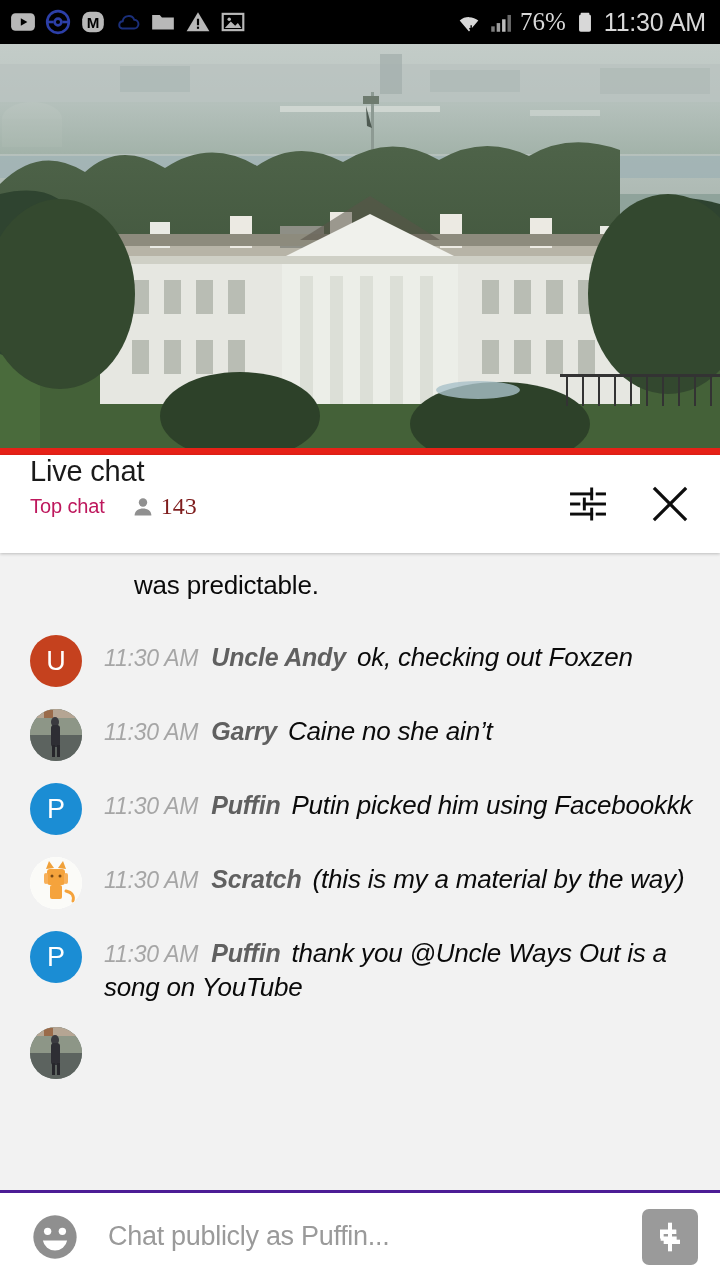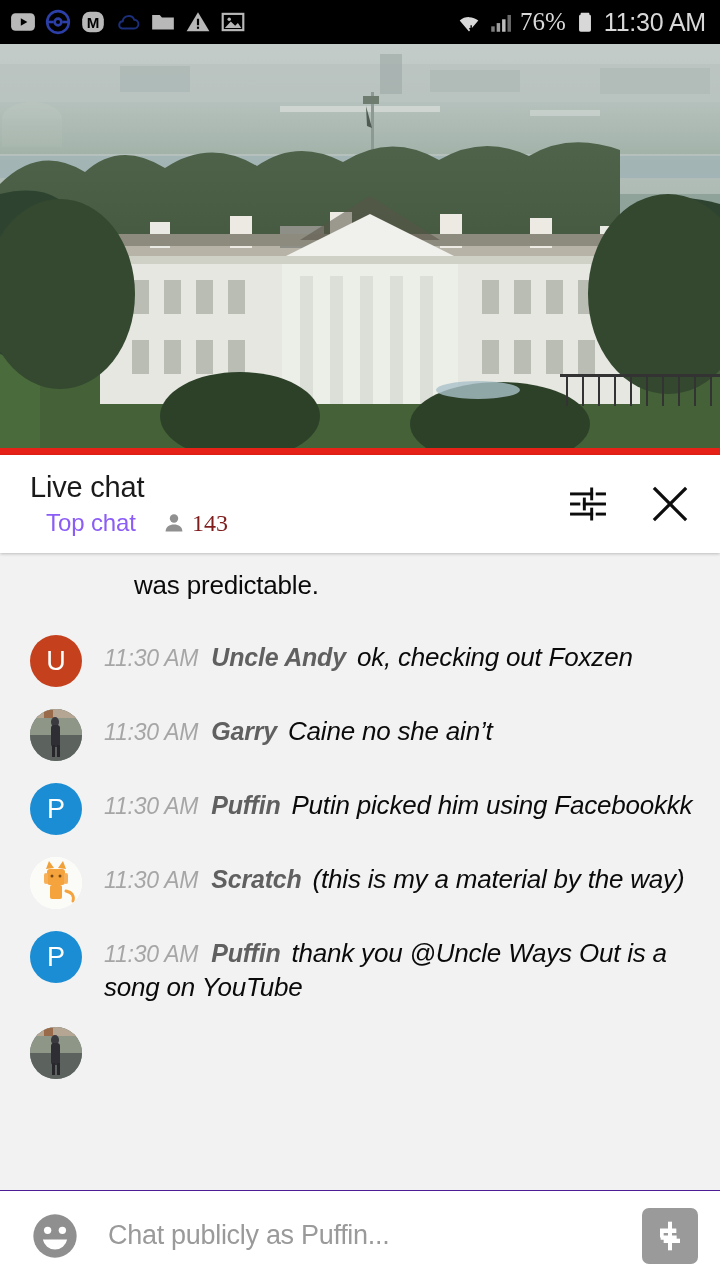--- a/index.html
+++ b/index.html
@@ -23,28 +23,28 @@
   .sb-text { color:#d8d8d8; font-size:25px; letter-spacing:-0.2px; }
   .sb-pct { color:#d8d8d8; font-size:25px;font-family:Liberation Serif, serif; }
 
   
   .video { position:relative; flex:0 0 411px; height:411px; overflow:hidden; background:#8fa39b; }
   .video svg { position:absolute; inset:0; width:100%; height:100%; display:block; }
   .progress { position:absolute; left:0; bottom:0; height:7px; width:100%; background:#e62117; }
 
   
   .chat-header {
-    flex:0 0 98px; background:#fff; display:flex; align-items:center;
+    flex:0 0 98px; background:#fff; display:flex; 
     padding:0 22px 0 30px; position:relative; z-index:3;
     box-shadow:0 1px 3px rgba(0,0,0,0.22);
   }
   .ch-titles { flex:1; }
   .ch-title { font-size:29px; color:#1a1a1a; line-height:1.15; letter-spacing:-0.2px; }
   .ch-sub { display:flex; align-items:center; margin-top:5px; }
-  .ch-sub-text { font-size:24px; color:#8b5cf6; letter-spacing:-0.1px;margin-left:16px; }
+  .ch-sub-text { font-size:20px; color:#be185d; letter-spacing:-0.1px; }
   .ch-viewers { display:flex; align-items:center; margin-left:26px; gap:6px; }
   .ch-count { font-size:24px; color:#7f1d1d;font-family:Liberation Serif, serif; }
   .ch-actions { display:flex; align-items:center; gap:26px; }
   .icon-btn { width:56px; height:56px; display:flex; align-items:center; justify-content:center; }
 
   
   .chat-list {
     flex:1 1 auto; background:#f2f2f2; overflow:hidden;
     padding:0 0 8px 0; position:relative;
   }
@@ -63,21 +63,21 @@
   .msg-body { flex:1; font-size:26px; line-height:1.30; color:#0a0a0a; letter-spacing:-0.2px; padding-top:6px;font-style:italic; }
   .ts { color:#a6a6a6; font-size:23px; margin-right:13px; letter-spacing:-0.2px; }
   .author { color:#606060; font-weight:bold; font-size:25px; margin-right:11px; letter-spacing:-0.2px; }
   .body-text { color:#0a0a0a; }
   .partial-text { font-size:26px; color:#0a0a0a; padding-left:104px; letter-spacing:-0.2px; }
   .emoji { font-size:33px; line-height:1.35; letter-spacing:1px; }
 
   
   .input-bar {
     flex:0 0 90px; background:#fff; display:flex; align-items:center;
-    padding:0 22px 0 28px; border-top:1px solid #4c1d95;
+    padding:0 22px 0 28px; border-top:3px solid #4c1d95;
   }
   .emoji-btn { flex:0 0 54px; width:54px; height:54px; display:flex; align-items:center; justify-content:center; }
   .chat-input {
     flex:1; border:none; outline:none; background:transparent;
     font-family:"Liberation Sans", sans-serif;
     font-size:27px; color:#9a9a9a; margin-left:26px; letter-spacing:-0.3px;
   }
   .chat-input::placeholder { color:#9a9a9a; opacity:1; }
   .superchat-btn {
     flex:0 0 56px; width:56px; height:56px; background:#9a9a9a;

